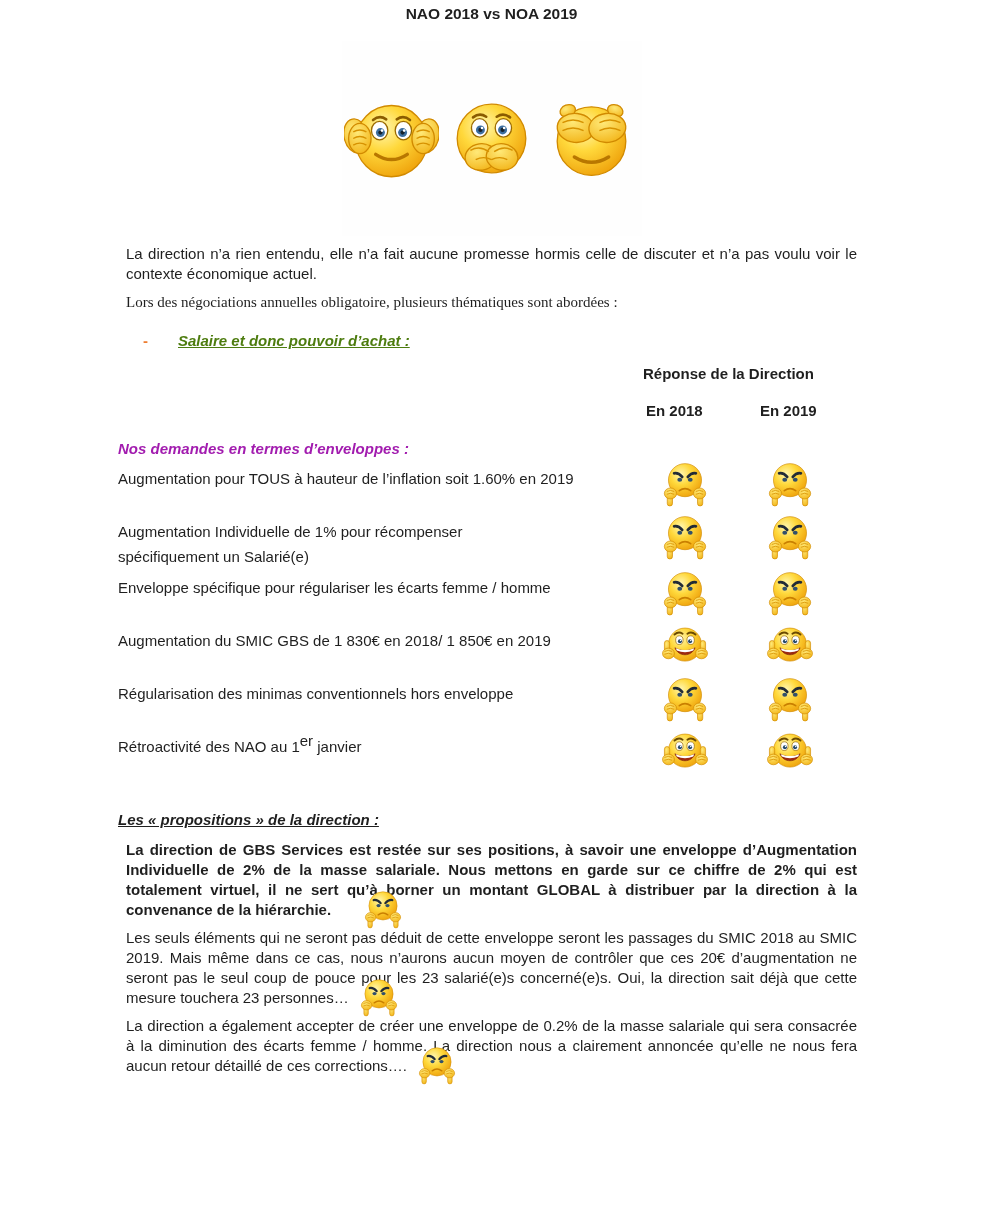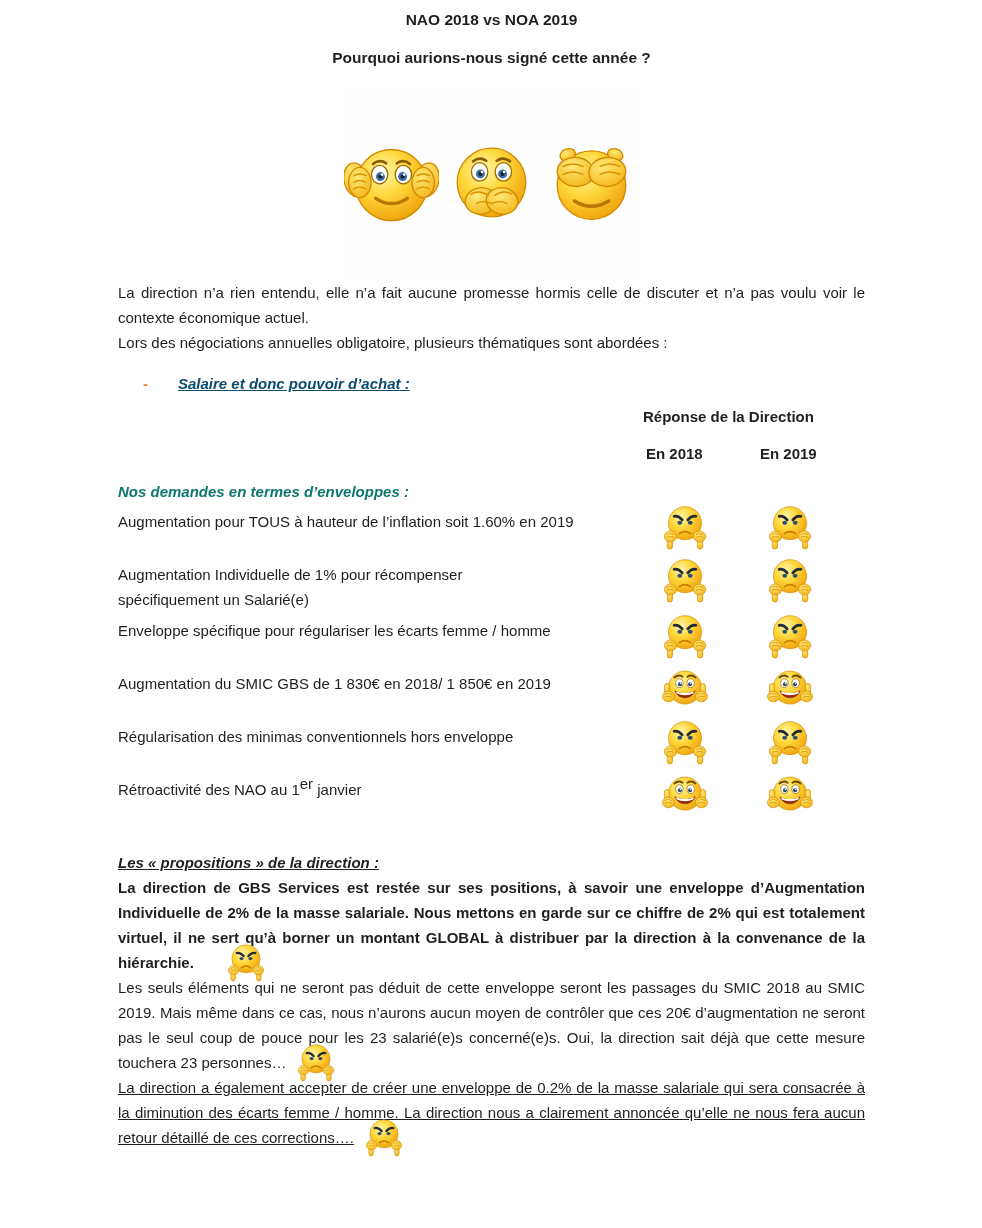--- a/index.html
+++ b/index.html
@@ -5,71 +5,71 @@
   * { box-sizing: border-box; }
   html,body { margin:0; padding:0; }
   body {
     width: 982px; height: 1228px;
     background: #ffffff;
     font-family: "Liberation Sans", sans-serif;
     font-size: 15px;
     color: #1f1f1f;
     overflow: hidden;
   }
-  .page { width: 982px; height: 1228px; padding: 10px 117px 0 118px; }
+  .page { width: 982px; height: 1228px; padding: 4px 117px 0 118px; }
 
   .doc-title, .doc-subtitle {
     text-align: center; font-weight: bold; font-size: 15.5px;
     line-height: 19px; margin: 0;
   }
   .doc-subtitle { margin-top: 19px; }
 
   .hero {
     margin: 18px auto 0 auto; width: 300px; height: 195px;
     display: flex; align-items: center; justify-content: center; gap: 5px;
     background: #fefefe;
   }
   .hero .h-emoji { width: 95px; height: 95px; display: block; }
   .hero .h-emoji svg { width: 95px; height: 95px; display: block; }
 
-  p.body-par { margin: 0; line-height: 25px; text-align: justify; }
+  p.body-par { margin: 8px; line-height: 20px; text-align: justify; }
   .p1 { margin-top: 13px; }
-  .p2 { margin-top: 32px; text-align: left; }
+  .p2 { margin-top: 32px; text-align: left; font-family: Liberation Serif, serif; }
 
   .bullet { display: flex; margin-top: 16px; line-height: 25px; }
   .bullet .dash { margin-left: 25px; width: 35px; color: #ED7D31; font-weight: bold; }
   .bullet .bullet-text {
-    color: #0c4a6e; font-weight: bold; font-style: italic;
+    color: #4d7c0f; font-weight: bold; font-style: italic;
     text-decoration: underline;
   }
 
   .resp-header { position: relative; margin-top: 12px; height: 18px; }
   .resp-title { position: absolute; left: 525px; font-weight: bold; white-space: nowrap; text-align: center; }
   .resp-cols { position: relative; margin-top: 19px; height: 18px; font-weight: bold; }
   .col-2018 { position: absolute; left: 528px; white-space: nowrap; }
   .col-2019 { position: absolute; left: 642px; white-space: nowrap; }
 
   .demands-heading {
     margin-top: 20px; line-height: 18px;
-    color: #0f766e; font-weight: bold; font-style: italic;
+    color: #a21caf; font-weight: bold; font-style: italic;
   }
   .demand-rows { margin-top: 2px; }
   .demand-row { display: flex; align-items: flex-start; min-height: 53px; }
   .demand-text { width: 514px; line-height: 25px; }
   .demand-text sup { font-size: 15px; }
   .resp-cell { width: 105px; display: flex; justify-content: center; align-items: center; }
   .resp-cell .t-emoji, .resp-cell .t-emoji svg { width: 52px; height: 50px; display: block; }
 
   .prop-heading {
     margin-top: 26px; line-height: 25px; font-weight: bold; font-style: italic;
     text-decoration: underline;
   }
   .p3 { margin-top: 11px; font-weight: bold; }
   .p4 { margin-top: 8px; }
-  .p5 { margin-top: 10px; text-decoration: underline; }
+  .p5 { margin-top: 10px; }
 
   .inline-emoji {
     display: inline-block; width: 44px; height: 14px;
     position: relative; vertical-align: -2px;
   }
   .inline-emoji svg { position: absolute; left: 0; top: -16px; width: 44px; height: 46px; }
   .gap-lg { margin-left: 30px; }
   .gap-sm { margin-left: 8px; }
 </style>
 </head>
@@ -85,21 +85,20 @@
     <radialGradient id="gHand" cx="40%" cy="30%" r="80%">
       <stop offset="0%" stop-color="#FFE978"></stop>
       <stop offset="100%" stop-color="#F2B214"></stop>
     </radialGradient>
   </defs>
 </svg>
 
 <div class="page">
 
   <p class="doc-title">NAO 2018 vs NOA 2019</p>
-  <p class="doc-subtitle">Pourquoi aurions-nous signé cette année ?</p>
 
   <div class="hero">
     <span class="h-emoji">
   <svg viewBox="0 0 72 72" xmlns="http://www.w3.org/2000/svg">
     <ellipse cx="9" cy="34" rx="9" ry="13" fill="url(#gHand)" stroke="#D18A00" stroke-width="1" transform="rotate(-12 9 34)"></ellipse>
     <ellipse cx="63" cy="34" rx="9" ry="13" fill="url(#gHand)" stroke="#D18A00" stroke-width="1" transform="rotate(12 63 34)"></ellipse>
     <circle cx="36" cy="38" r="27" fill="url(#gFace)" stroke="#D18A00" stroke-width="1"></circle>
     <path d="M22 22 Q27 18 32 21.5" stroke="#8A5C00" stroke-width="2" fill="none" stroke-linecap="round"></path>
     <path d="M40 21.5 Q45 18 50 22" stroke="#8A5C00" stroke-width="2" fill="none" stroke-linecap="round"></path>
     <ellipse cx="27" cy="30" rx="6.2" ry="7" fill="#fff" stroke="#9C6B00" stroke-width="1"></ellipse>

